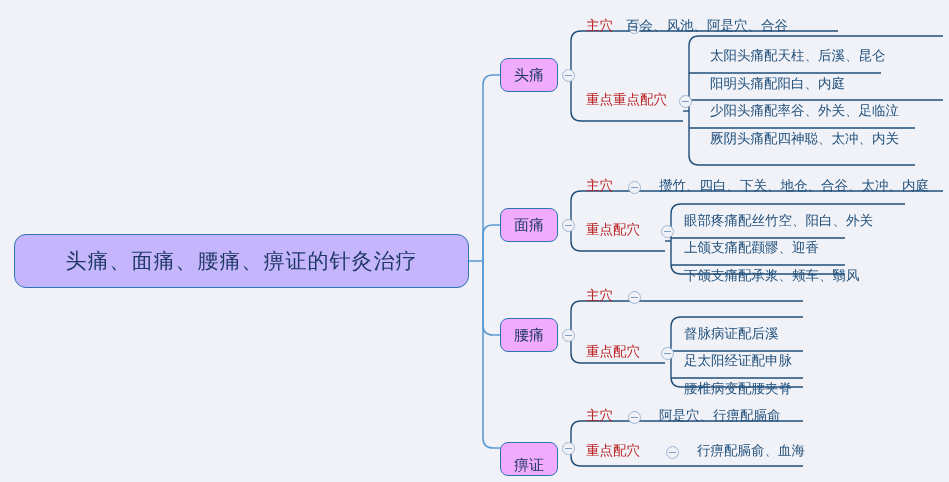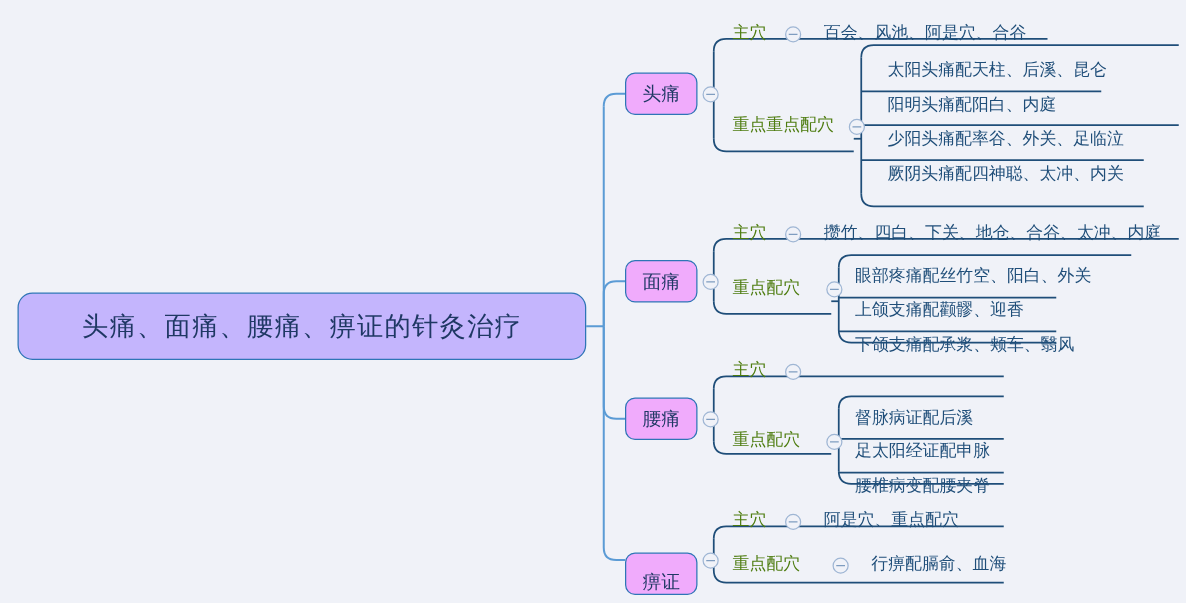--- a/index.html
+++ b/index.html
@@ -77,21 +77,21 @@
     background: #7f9dc0;
   }
   
   .txt {
     position: absolute;
     font-size: 13.5px;
     color: #1f4e79;
     white-space: nowrap;
     line-height: 16px;
   }
-  .txt.cat { color: #4d7c0f; }
+  .txt.cat { color: #b91c1c; }
   .txt.leaf { color: #1f4e79; }
 </style>
 </head>
 <body>
 
 <div id="canvas">
 
   <svg class="links" viewBox="0 0 949 482">
 
     <g fill="none" stroke="#5b9bd5" stroke-width="1.6">
@@ -155,21 +155,21 @@
     <span class="root-label">头痛、面痛、腰痛、痹证的针灸治疗</span>
   </div>
 
   <div class="branch-node" style="left:500px; top:58px;">
     <span class="branch-label">头痛</span>
   </div>
   <div class="toggle" style="left:562px; top:69px;"></div>
 
   <div class="txt cat" style="left:586px; top:18px;">主穴</div>
   <div class="toggle" style="left:628px; top:21px;"></div>
-  <div class="txt leaf" style="left:659px; top:18px;">百会、风池、阿是穴、合谷</div>
+  <div class="txt leaf" style="left:626px; top:18px;">百会、风池、阿是穴、合谷</div>
 
   <div class="txt cat" style="left:586px; top:92px;">重点重点配穴</div>
   <div class="toggle" style="left:679px; top:95px;"></div>
 
   <div class="txt leaf" style="left:710px; top:48px;">太阳头痛配天柱、后溪、昆仑</div>
   <div class="txt leaf" style="left:710px; top:76px;">阳明头痛配阳白、内庭</div>
   <div class="txt leaf" style="left:710px; top:103px;">少阳头痛配率谷、外关、足临泣</div>
   <div class="txt leaf" style="left:710px; top:131px;">厥阴头痛配四神聪、太冲、内关</div>
 
   <div class="branch-node" style="left:500px; top:208px;">
@@ -203,19 +203,19 @@
   <div class="txt leaf" style="left:684px; top:353px;">足太阳经证配申脉</div>
   <div class="txt leaf" style="left:684px; top:381px;">腰椎病变配腰夹脊</div>
 
   <div class="branch-node" style="left:500px; top:442px;align-items:flex-end;">
     <span class="branch-label">痹证</span>
   </div>
   <div class="toggle" style="left:562px; top:442px;"></div>
 
   <div class="txt cat" style="left:586px; top:408px;">主穴</div>
   <div class="toggle" style="left:628px; top:411px;"></div>
-  <div class="txt leaf" style="left:659px; top:408px;">阿是穴、重点配穴</div>
+  <div class="txt leaf" style="left:659px; top:408px;">阿是穴、行痹配膈俞</div>
 
   <div class="txt cat" style="left:586px; top:443px;">重点配穴</div>
   <div class="toggle" style="left:666px; top:446px;"></div>
   <div class="txt leaf" style="left:697px; top:443px;">行痹配膈俞、血海</div>
 
 </div>
 
 </body></html>

